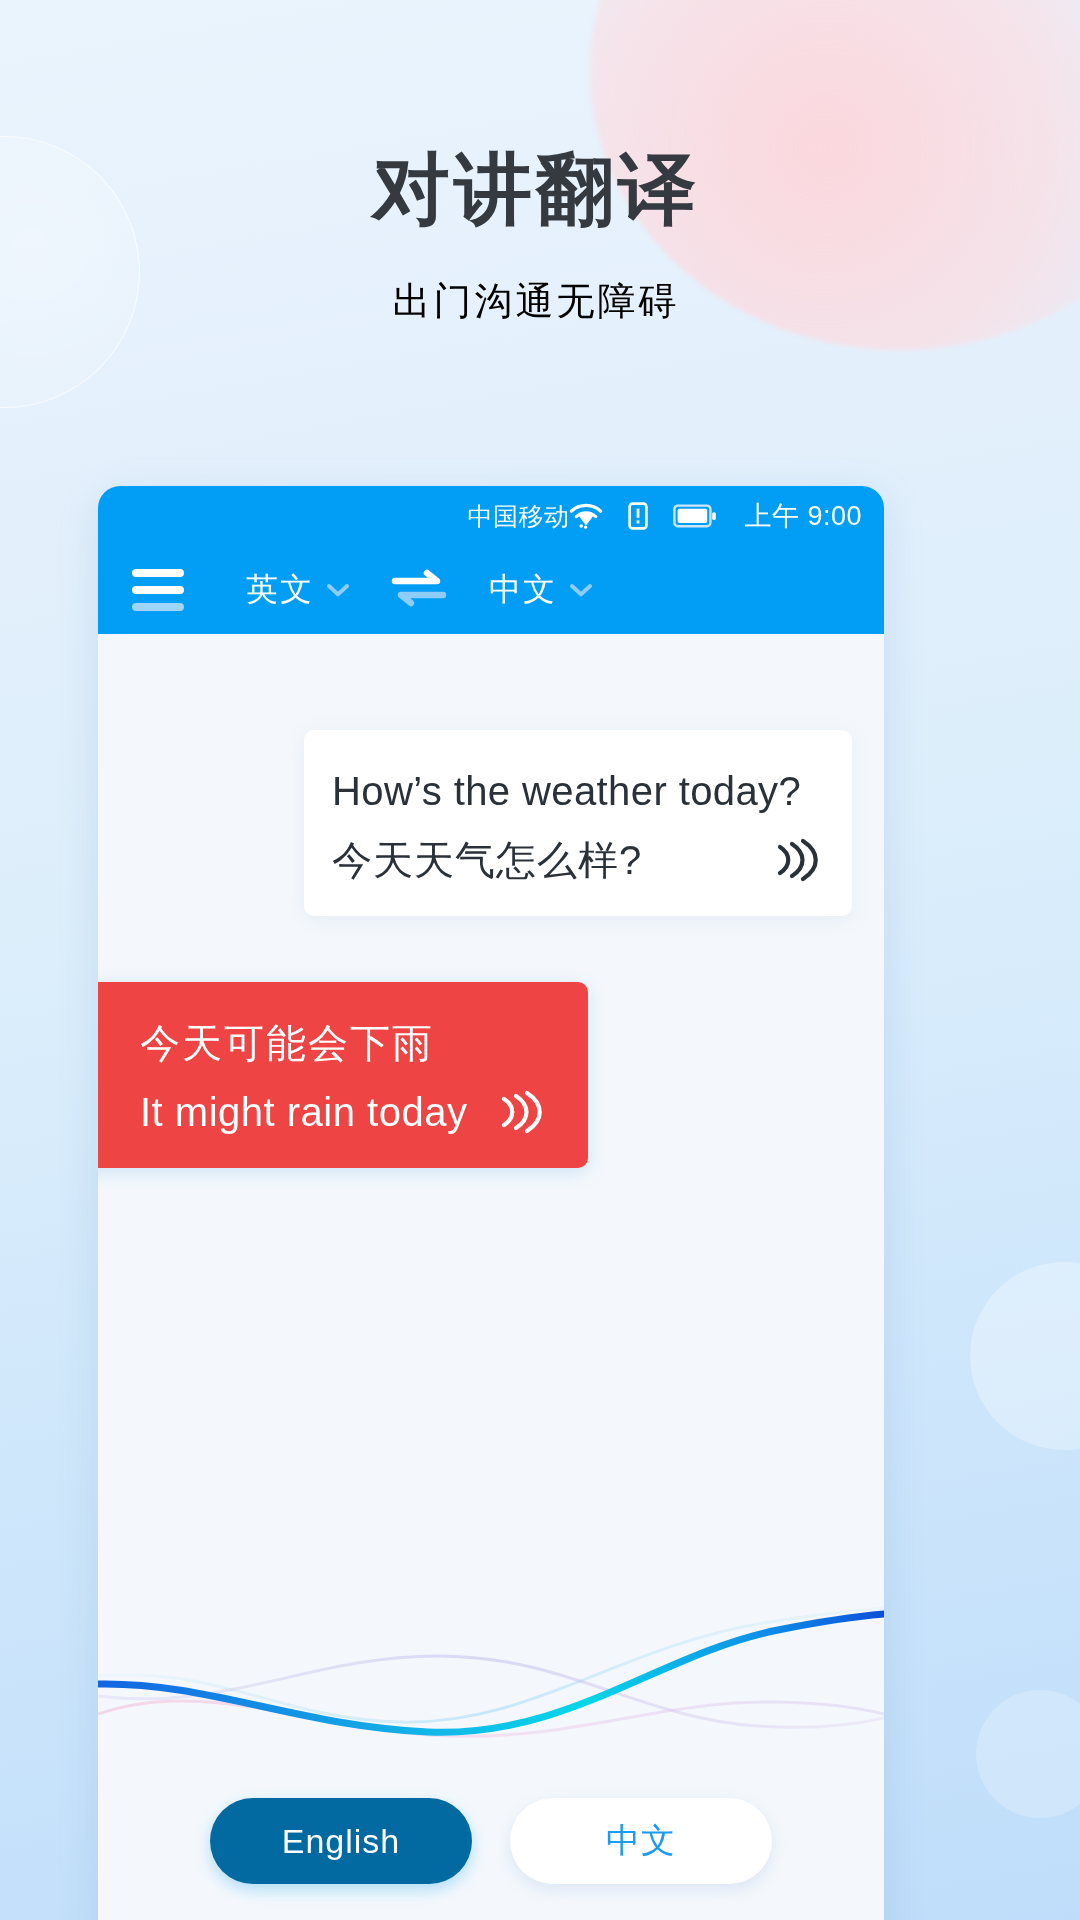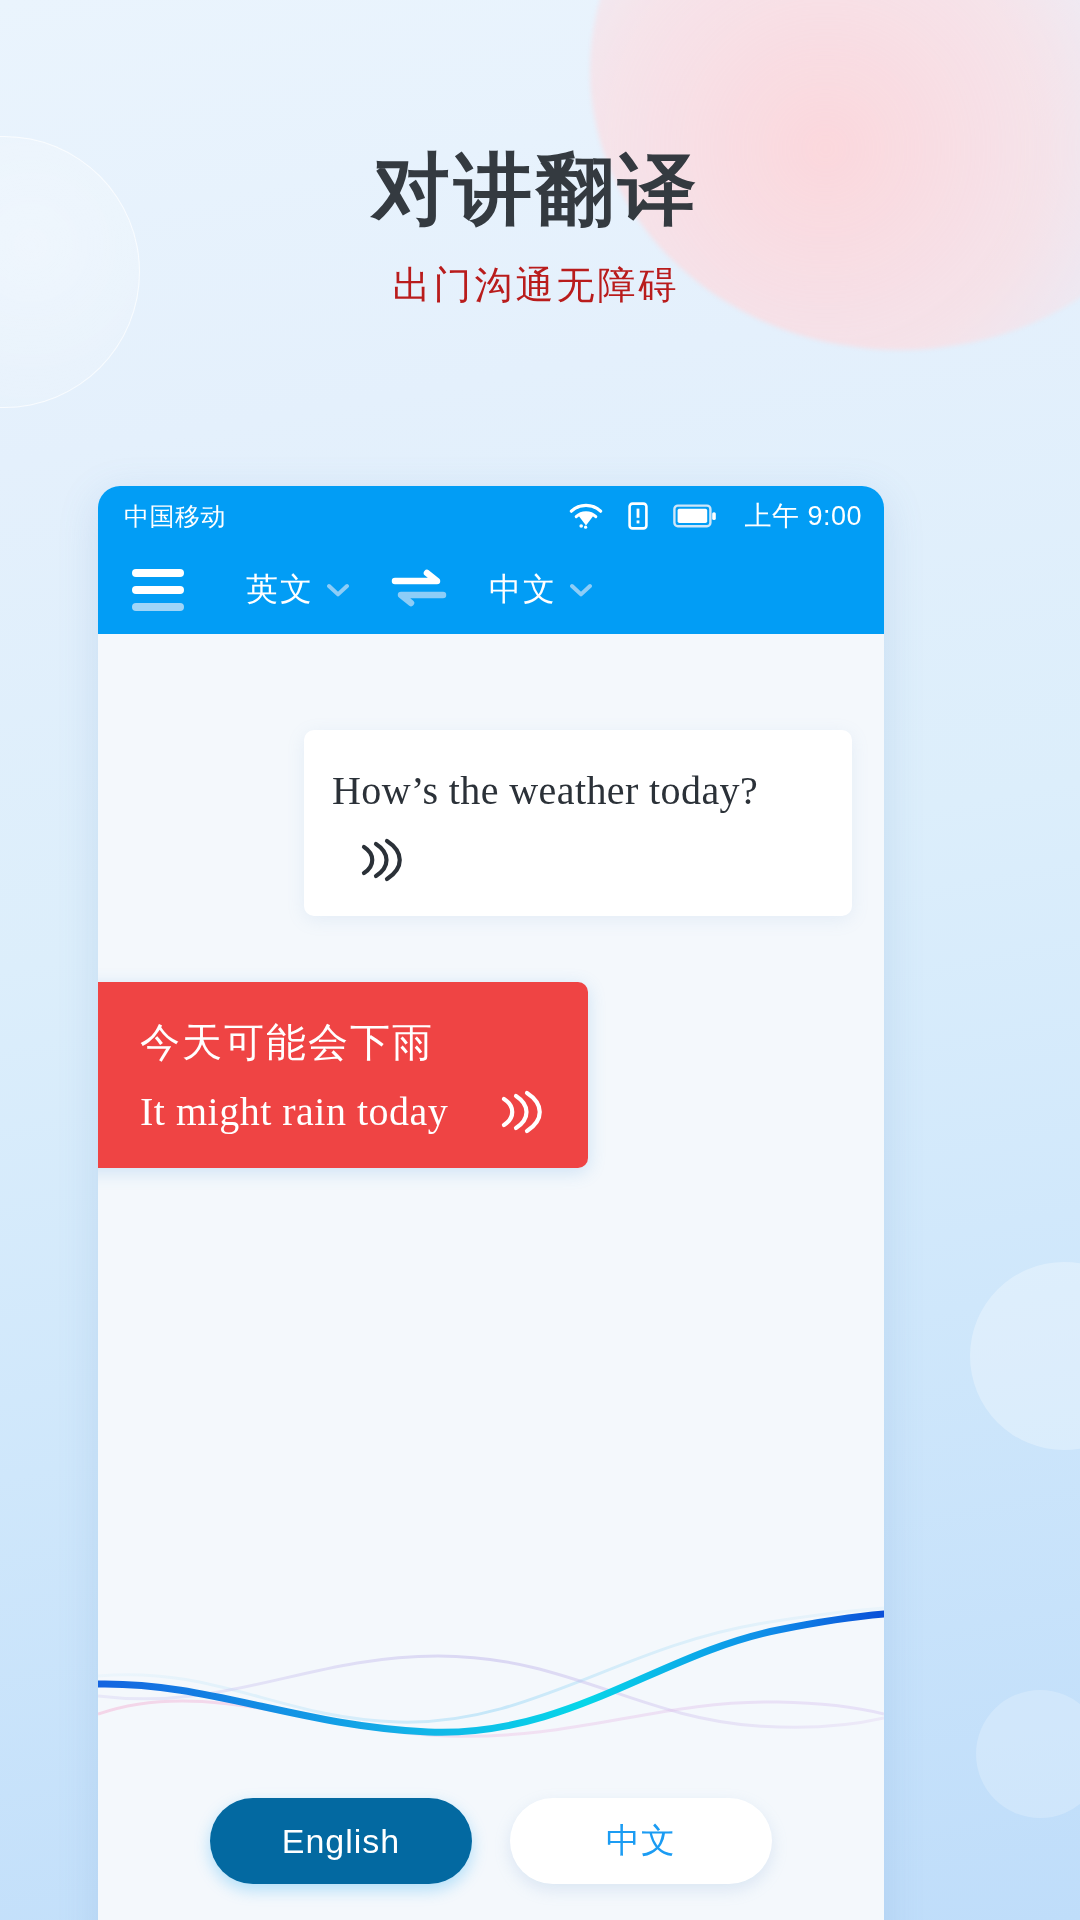--- a/index.html
+++ b/index.html
@@ -32,36 +32,36 @@
     position:absolute; right:-24px; top:1690px; width:128px; height:128px; border-radius:50%;
     background:rgba(255,255,255,.22);
   }
 
   
   #headline-block{ position:absolute; left:0; right:8px; top:150px; text-align:center; }
   #page-title{
     font-size:78px; font-weight:700; color:#343a40; letter-spacing:4px; line-height:1;
   }
   #page-subtitle{
-    margin-top:32px; font-size:38px; font-weight:400; color:#b91c1c; letter-spacing:3px;
+    margin-top:48px; font-size:38px; font-weight:400; color:#000000; letter-spacing:3px;
   }
 
   
   #phone{
     position:absolute; left:98px; top:486px; width:786px; height:1480px;
     border-radius:22px 22px 0 0;
     background:#f4f8fc;
     overflow:hidden;
     box-shadow:0 10px 40px rgba(90,140,195,.18);
   }
 
   
   #status-bar{
     height:60px; background:#029df5; color:#fff;
-    display:flex; align-items:center; justify-content:space-between;
+    display:flex; align-items:center; justify-content:flex-end;
     padding:0 22px 0 26px;
   }
   #carrier-label{ font-size:25px; letter-spacing:.5px; }
   #status-right{ display:flex; align-items:center; gap:25px; }
   #status-clock{ font-size:27px; letter-spacing:.5px; margin-left:2px; }
   .sb-ico{ display:block; }
 
   
   #nav-bar{
     height:88px; background:#029df5; display:flex; align-items:center;
@@ -76,21 +76,21 @@
   .lang-picker{ display:flex; align-items:center; gap:13px; cursor:pointer; }
   .lang-picker .lang-text{ color:#fff; font-size:32px; letter-spacing:2px; }
   .chev{ width:22px; height:14px; }
   #lang-src{ margin-left:48px; }
   #swap-button{ margin:0 42px; width:56px; cursor:pointer; }
   #lang-dst{ }
 
   
   #conversation{ position:relative; height:1332px; background:#f4f8fc; }
 
-  .bubble{ position:absolute; border-radius:10px;font-family:Liberation Serif, serif; }
+  .bubble{ position:absolute; border-radius:10px; }
   #bubble-incoming{
     right:32px; top:96px; width:548px; min-height:178px;
     background:#fff; box-shadow:0 4px 18px rgba(120,160,205,.13);
     padding:40px 34px 34px 28px;
   }
   #bubble-incoming .line-en{
     font-size:40px; color:#2b3138; letter-spacing:.4px; line-height:1.05; white-space:nowrap;
   }
   #bubble-incoming .line-zh{
     margin-top:26px; font-size:40px; color:#2b3138; letter-spacing:1px; line-height:1.05;
@@ -197,20 +197,21 @@
         <path d="M2 3 L11 11.4 L20 3" stroke="#8dcdf7" stroke-width="4" fill="none" stroke-linecap="round" stroke-linejoin="round"></path>
       </svg>
     </span>
   </div>
 
   <div id="conversation">
 
     <div class="bubble" id="bubble-incoming">
       <div class="line-en">How’s the weather today?</div>
       <div class="line-zh">
+        <span>今天天气怎么样?</span>
         <svg class="spk" width="46" height="44" viewBox="0 0 46 44">
           <path d="M8 9 C19 16 19 28 8 35" stroke="#2b3138" stroke-width="4.2" fill="none" stroke-linecap="round"></path>
           <path d="M20 6 C34 15 34 29 20 38" stroke="#2b3138" stroke-width="4.2" fill="none" stroke-linecap="round"></path>
           <path d="M31 3 C48 14 48 30 31 41" stroke="#2b3138" stroke-width="4.2" fill="none" stroke-linecap="round"></path>
         </svg>
       </div>
     </div>
 
     <div class="bubble" id="bubble-outgoing">
       <div class="line-zh">今天可能会下雨</div>

